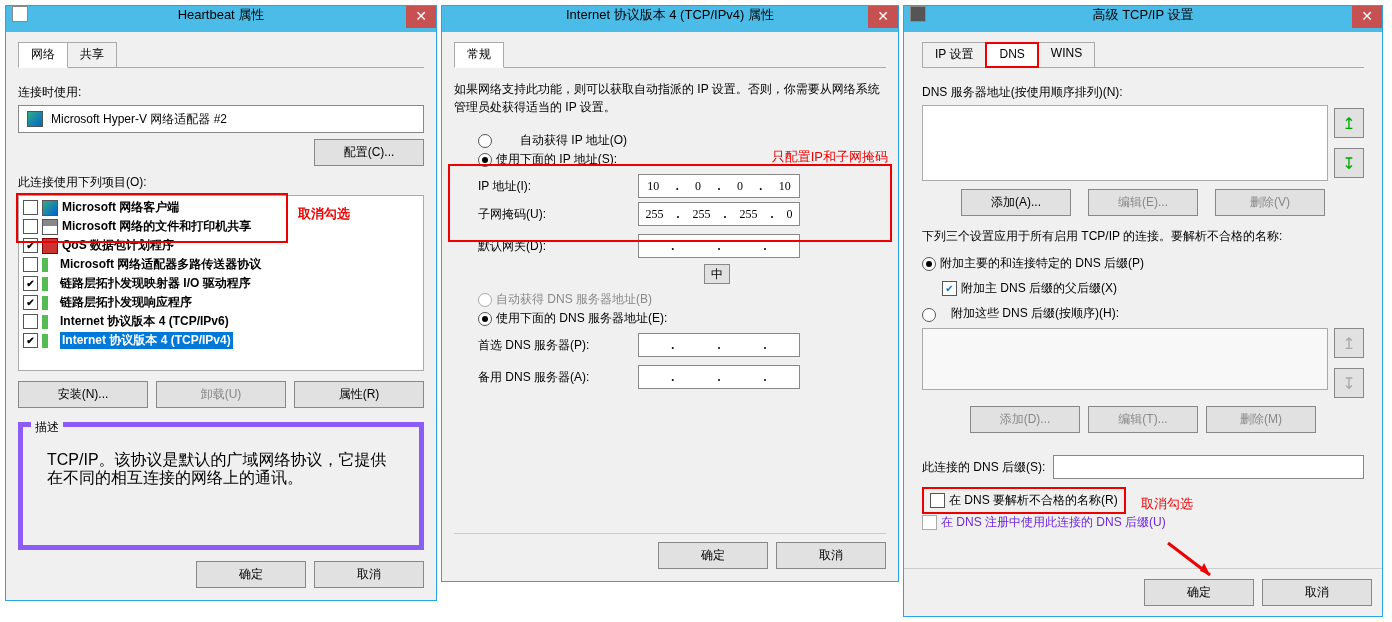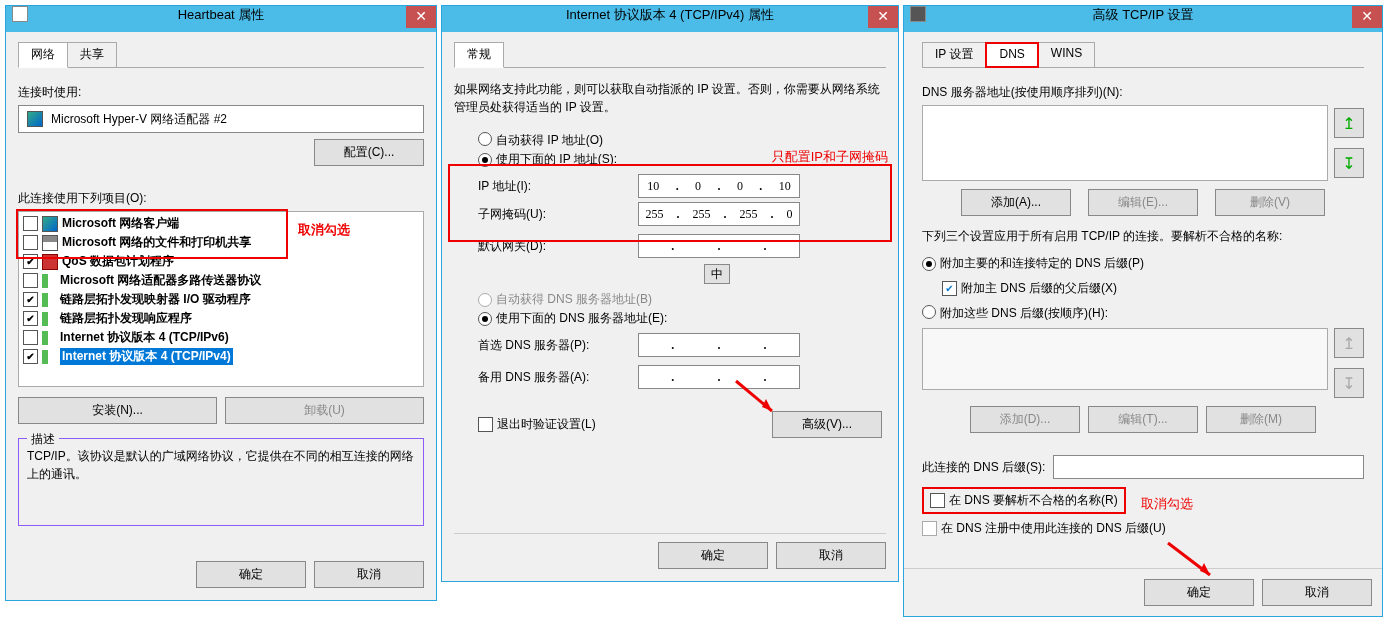--- a/index.html
+++ b/index.html
@@ -34,21 +34,21 @@
   .li { display: flex; align-items: center; padding: 1px 4px; gap: 4px; }
   .cb { width: 13px; height: 13px; border: 1px solid #555; background: #fff; display:inline-flex;
     align-items:center; justify-content:center; font-size:10px; line-height:10px; }
   .cb.checked::before { content:"✔"; color:#000; }
   .cb.checked-blue::before { content:"✔"; color:#0078d7; }
   .ico { width: 14px; height: 14px; display:inline-block; }
   .ico-net{ background:linear-gradient(135deg,#3a8,#06c); border:1px solid #555; }
   .ico-prn{ background:#fff; border:1px solid #555; box-shadow: inset 0 6px #888; }
   .ico-red{ background:#c33; border:1px solid #800; }
   .ico-grn{ width:6px; height:14px; background:#5b5; margin-right:8px; }
-  .groupbox { border: 1px solid #8b5cf6; padding: 8px; position: relative; }
+  .groupbox { border: 5px solid #8b5cf6; padding: 24px; position: relative; }
   .groupbox > legend, .grouplabel { position:absolute; top:-8px; left:8px; background:#f0f0f0; padding:0 4px; font-size:12px; }
   .radio { width:12px; height:12px; border:1px solid #555; border-radius:50%; display:inline-flex;
     align-items:center; justify-content:center; margin-right:4px; background:#fff; }
   .radio.on::before{ content:""; width:6px; height:6px; background:#000; border-radius:50%; }
   .ipbox { border:1px solid #888; background:#fff; height:22px; width:160px;
     display:flex; align-items:center; justify-content:space-around; font-family:Tahoma; }
   .ipbox span.dot{ font-weight:bold; }
   .row-form { display:flex; align-items:center; margin:4px 0 4px 24px; }
   .row-form .lbl { width: 160px; }
   .note {color:#e00; font-size:13px;}
@@ -75,21 +75,21 @@
     </div>
     <div class="label">连接时使用:</div>
     <div class="sunken">
       <span class="ico ico-net"></span>
       <span style="margin-left:8px">Microsoft Hyper-V 网络适配器 #2</span>
     </div>
     <div class="btn-row">
         <div class="btn">配置(C)...</div>
       </div>
 
-    <div style="display:flex; align-items:center; justify-content:space-between; margin-top:20px;">
+    <div style="display:flex; align-items:center; justify-content:space-between; margin-top:4px;">
       <div class="label">此连接使用下列项目(O):</div>
     </div>
 
     <div style="position:relative;font-weight:bold;">
       <div class="listbox" id="comp-list" style="height:170px; overflow:hidden;">
           <div class="li">
             <span class="cb"></span>
             <span class="ico ico-net"></span>
             <span>Microsoft 网络客户端</span>
           </div>
@@ -129,25 +129,26 @@
             <span style="background: rgb(0, 120, 215); color: rgb(255, 255, 255); padding: 0px 2px;">Internet 协议版本 4 (TCP/IPv4)</span>
           </div>
         </div>
       <div class="redbox" style="position:absolute; left:-2px; top:-2px; width:268px; height:46px; pointer-events:none;"></div>
       <span class="note" style="position:absolute; left:280px; top:10px;">取消勾选</span>
     </div>
 
     <div class="btn-row" style="justify-content:center; margin-top:10px;">
       <div class="btn" style="flex:1">安装(N)...</div>
       <div class="btn disabled" style="flex:1">卸载(U)</div>
+      <div class="btn" style="flex:1">属性(R)</div>
     </div>
 
     <div class="groupbox" style="margin-top:14px; height:70px;">
       <span class="grouplabel">描述</span>
-      <div style="font-size:12px; line-height:18px;">TCP/IP。该协议是默认的广域网络协议，它提供在不同的相互连接的网络上的通讯。</div>
+      <div style="font-size:16px; line-height:18px;">TCP/IP。该协议是默认的广域网络协议，它提供在不同的相互连接的网络上的通讯。</div>
     </div>
 
     <div style="flex:1"></div>
     <div class="btn-row">
       <div class="btn">确定</div>
       <div class="btn">取消</div>
     </div>
   </div>
 </div>
 
@@ -158,21 +159,21 @@
   </div>
   <div class="body" style="position:relative;">
     <div class="tabs">
       <div class="tab active">常规</div>
     </div>
     <div style="line-height:18px; margin-bottom:14px;">如果网络支持此功能，则可以获取自动指派的 IP 设置。否则，你需要从网络系统管理员处获得适当的 IP 设置。</div>
 
     <span class="note" style="position:absolute; right:10px; top:116px;">只配置IP和子网掩码</span>
 
     <div style="margin-left:24px;">
-      <label style="display:flex;align-items:flex-start;margin:2px 0;">
+      <label style="display:flex;align-items:center;margin:2px 0;gap:24px;">
           <span class="radio"></span>
           <span>自动获得 IP 地址(O)</span>
         </label>
       <label style="display:flex;align-items:center;margin:2px 0;">
           <span class="radio on"></span>
           <span>使用下面的 IP 地址(S):</span>
         </label>
     </div>
 
     <div style="position:relative;">
@@ -244,33 +245,20 @@
           <span></span>
           <span class="dot">.</span>
           <span></span>
           <span class="dot">.</span>
           <span></span>
           <span class="dot">.</span>
           <span></span>
         </span>
     </div>
 
-    <div style="display:flex; justify-content:space-between; align-items:center; margin:18px 4px 0 24px;">
-      <label style="display:flex;align-items:center;gap:4px;">
-          <span class="cb"></span>
-          <span>退出时验证设置(L)</span>
-        </label>
-      <div style="position:relative;">
-        <svg class="arrow-ann" style="left:-40px; top:-34px;" width="50" height="44">
-            <path d="M4 4 L40 34" stroke="#e00" stroke-width="3" fill="none"></path>
-            <polygon points="40,34 30,30 34,22" fill="#e00"></polygon>
-          </svg>
-        <div class="btn">高级(V)...</div>
-      </div>
-    </div>
 
     <div style="flex:1"></div>
     <hr class="sep">
     <div class="btn-row" style="margin-top:0;">
       <div class="btn">确定</div>
       <div class="btn">取消</div>
     </div>
   </div>
 </div>
 
@@ -304,21 +292,21 @@
     <div class="label" style="margin-top:12px;">下列三个设置应用于所有启用 TCP/IP 的连接。要解析不合格的名称:</div>
 
     <label style="display:flex;align-items:center;margin:6px 0;">
         <span class="radio on"></span>
         <span>附加主要的和连接特定的 DNS 后缀(P)</span>
       </label>
     <label style="display:flex;align-items:center;margin:2px 0 2px 20px; gap:4px;">
         <span class="cb checked-blue"></span>
         <span>附加主 DNS 后缀的父后缀(X)</span>
       </label>
-    <label style="display:flex;align-items:flex-start;margin:6px 0;">
+    <label style="display:flex;align-items:flex-end;margin:6px 0;gap:11px;">
         <span class="radio"></span>
         <span>附加这些 DNS 后缀(按顺序)(H):</span>
       </label>
 
     <div style="display:flex; gap:6px;">
       <div class="listbox" style="flex:1; height:56px; background:#f8f8f8;"></div>
       <div style="display:flex; flex-direction:column; gap:10px; justify-content:center;">
         <div class="sqbtn" style="color:#aaa">↥</div>
         <div class="sqbtn" style="color:#aaa">↧</div>
       </div>
@@ -334,21 +322,21 @@
       <input style="flex: 1 1 0%; border: 1px solid rgb(136, 136, 136); height: 20px;">
     </div>
 
     <div style="position:relative; margin-top:8px;">
       <label class="redbox" style="display:inline-flex;align-items:center;gap:4px; padding:3px 6px;">
           <span class="cb"></span>
           <span>在 DNS 要解析不合格的名称(R)</span>
         </label>
       <span class="note" style="margin-left:12px;">取消勾选</span>
     </div>
-    <label style="display:flex;align-items:center;gap:4px; margin-top:6px; color:#000000;">
+    <label style="display:flex;align-items:center;gap:4px; color:#6d28d9;">
         <span class="cb" style="border-color:#aaa;"></span>
         <span>在 DNS 注册中使用此连接的 DNS 后缀(U)</span>
       </label>
 
     <div style="flex:1"></div>
   </div>
   <div class="footer" style="position:relative;">
     <svg class="arrow-ann" style="right:160px; top:-30px;" width="60" height="50">
         <path d="M6 4 L48 36" stroke="#e00" stroke-width="3" fill="none"></path>
         <polygon points="48,36 38,32 42,24" fill="#e00"></polygon>

